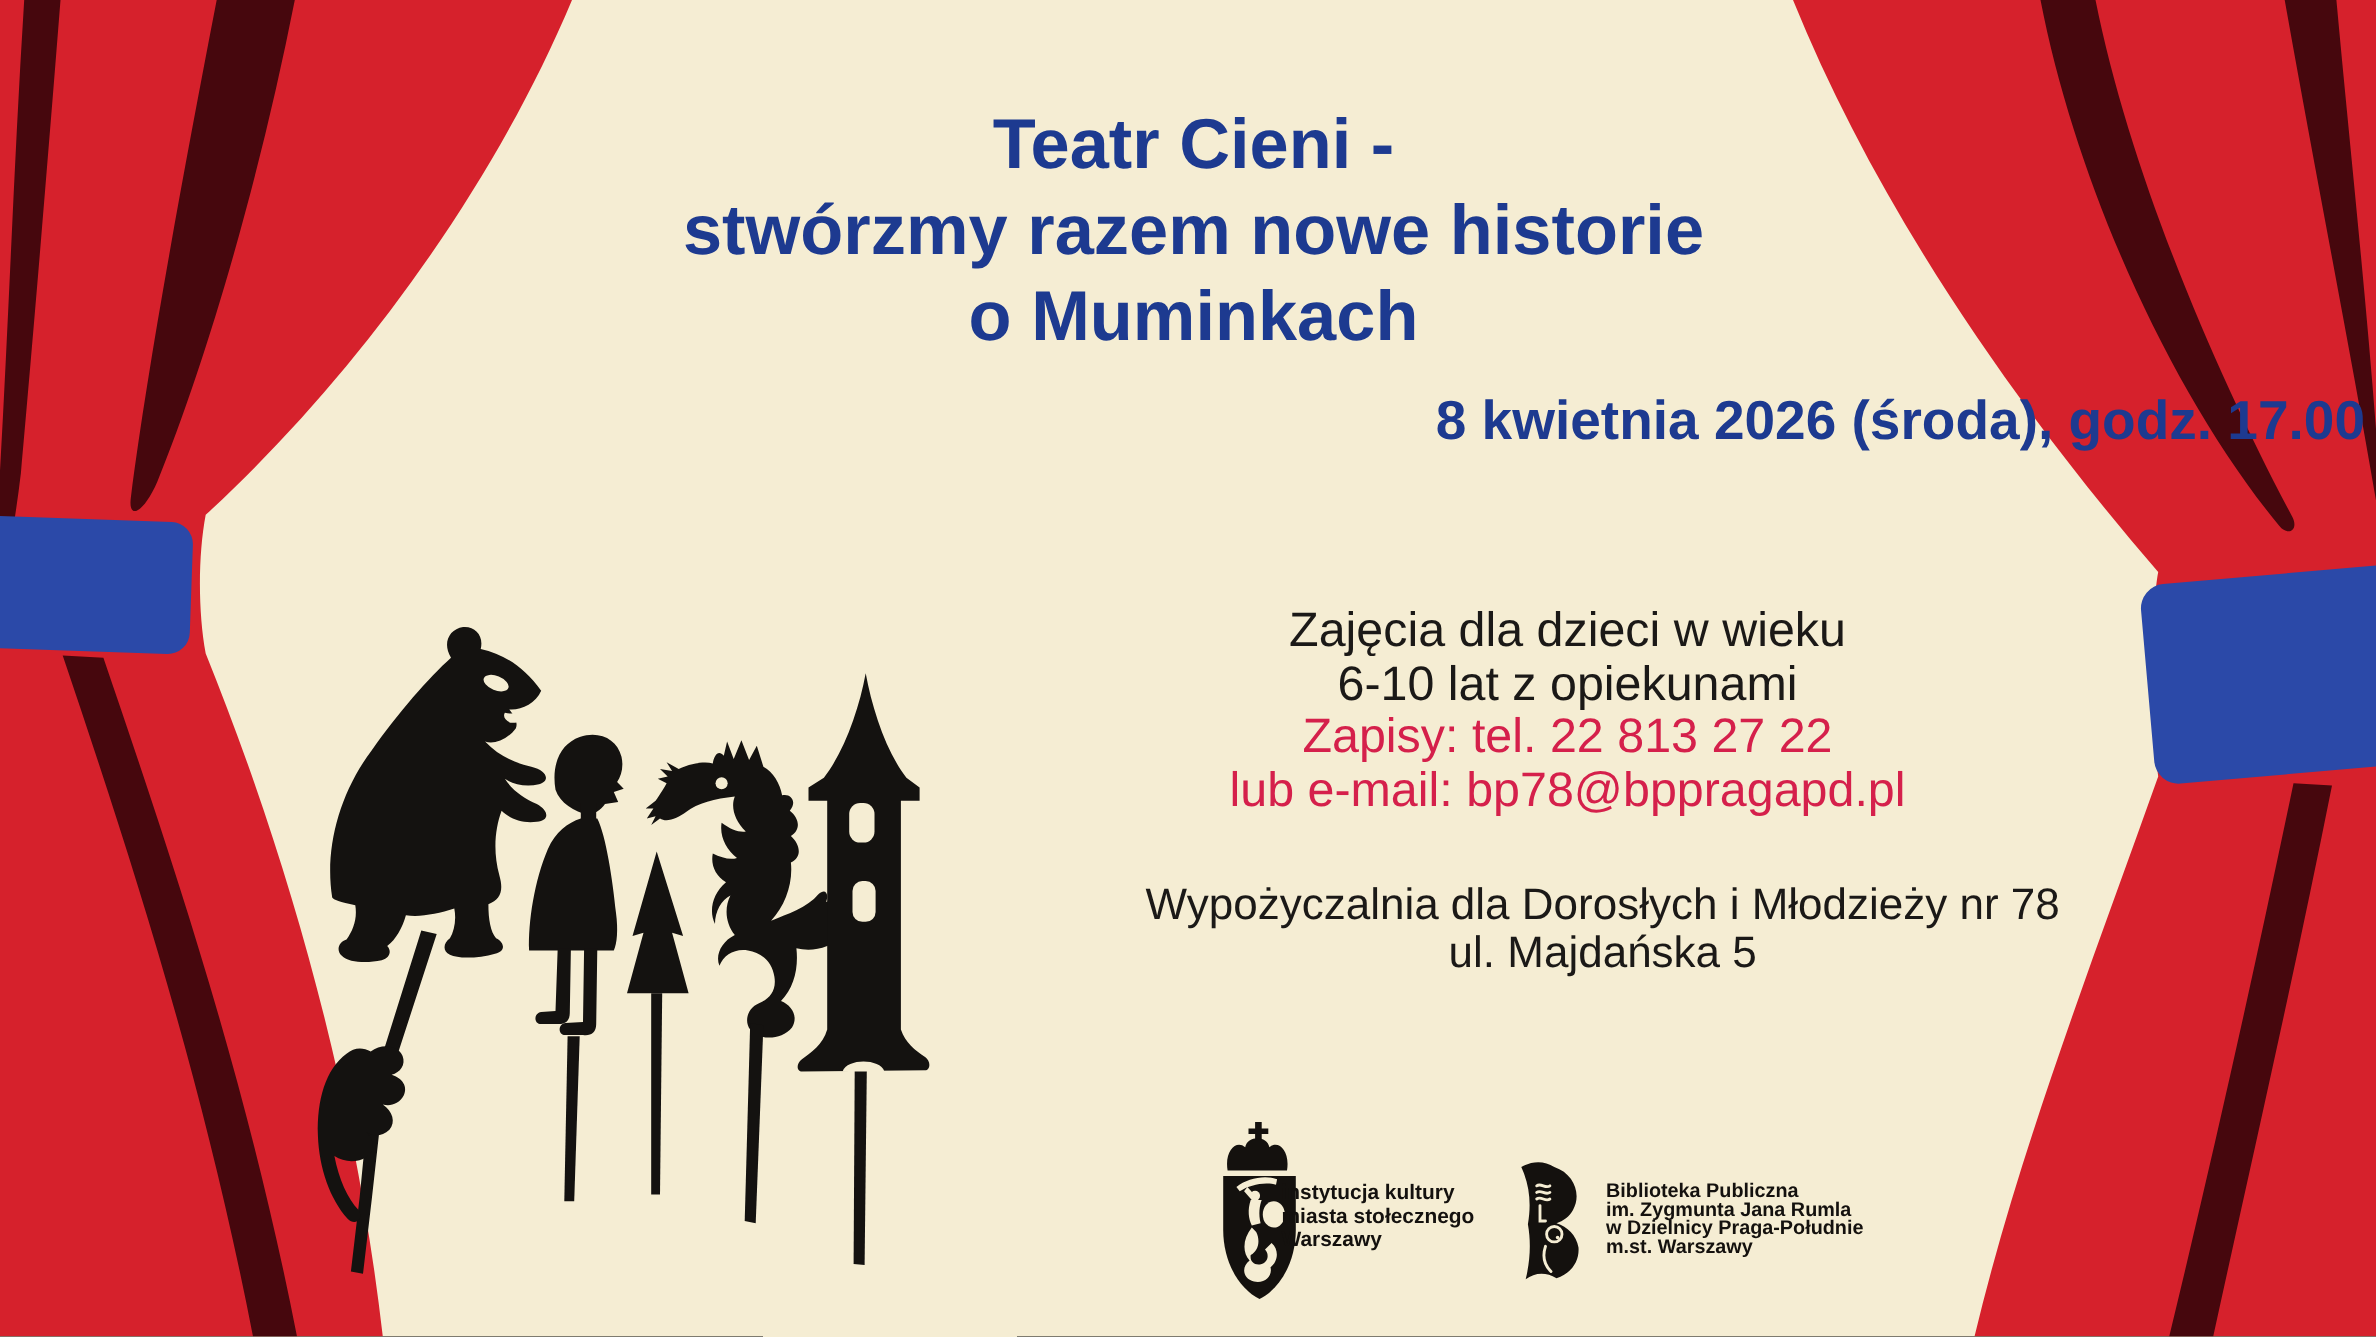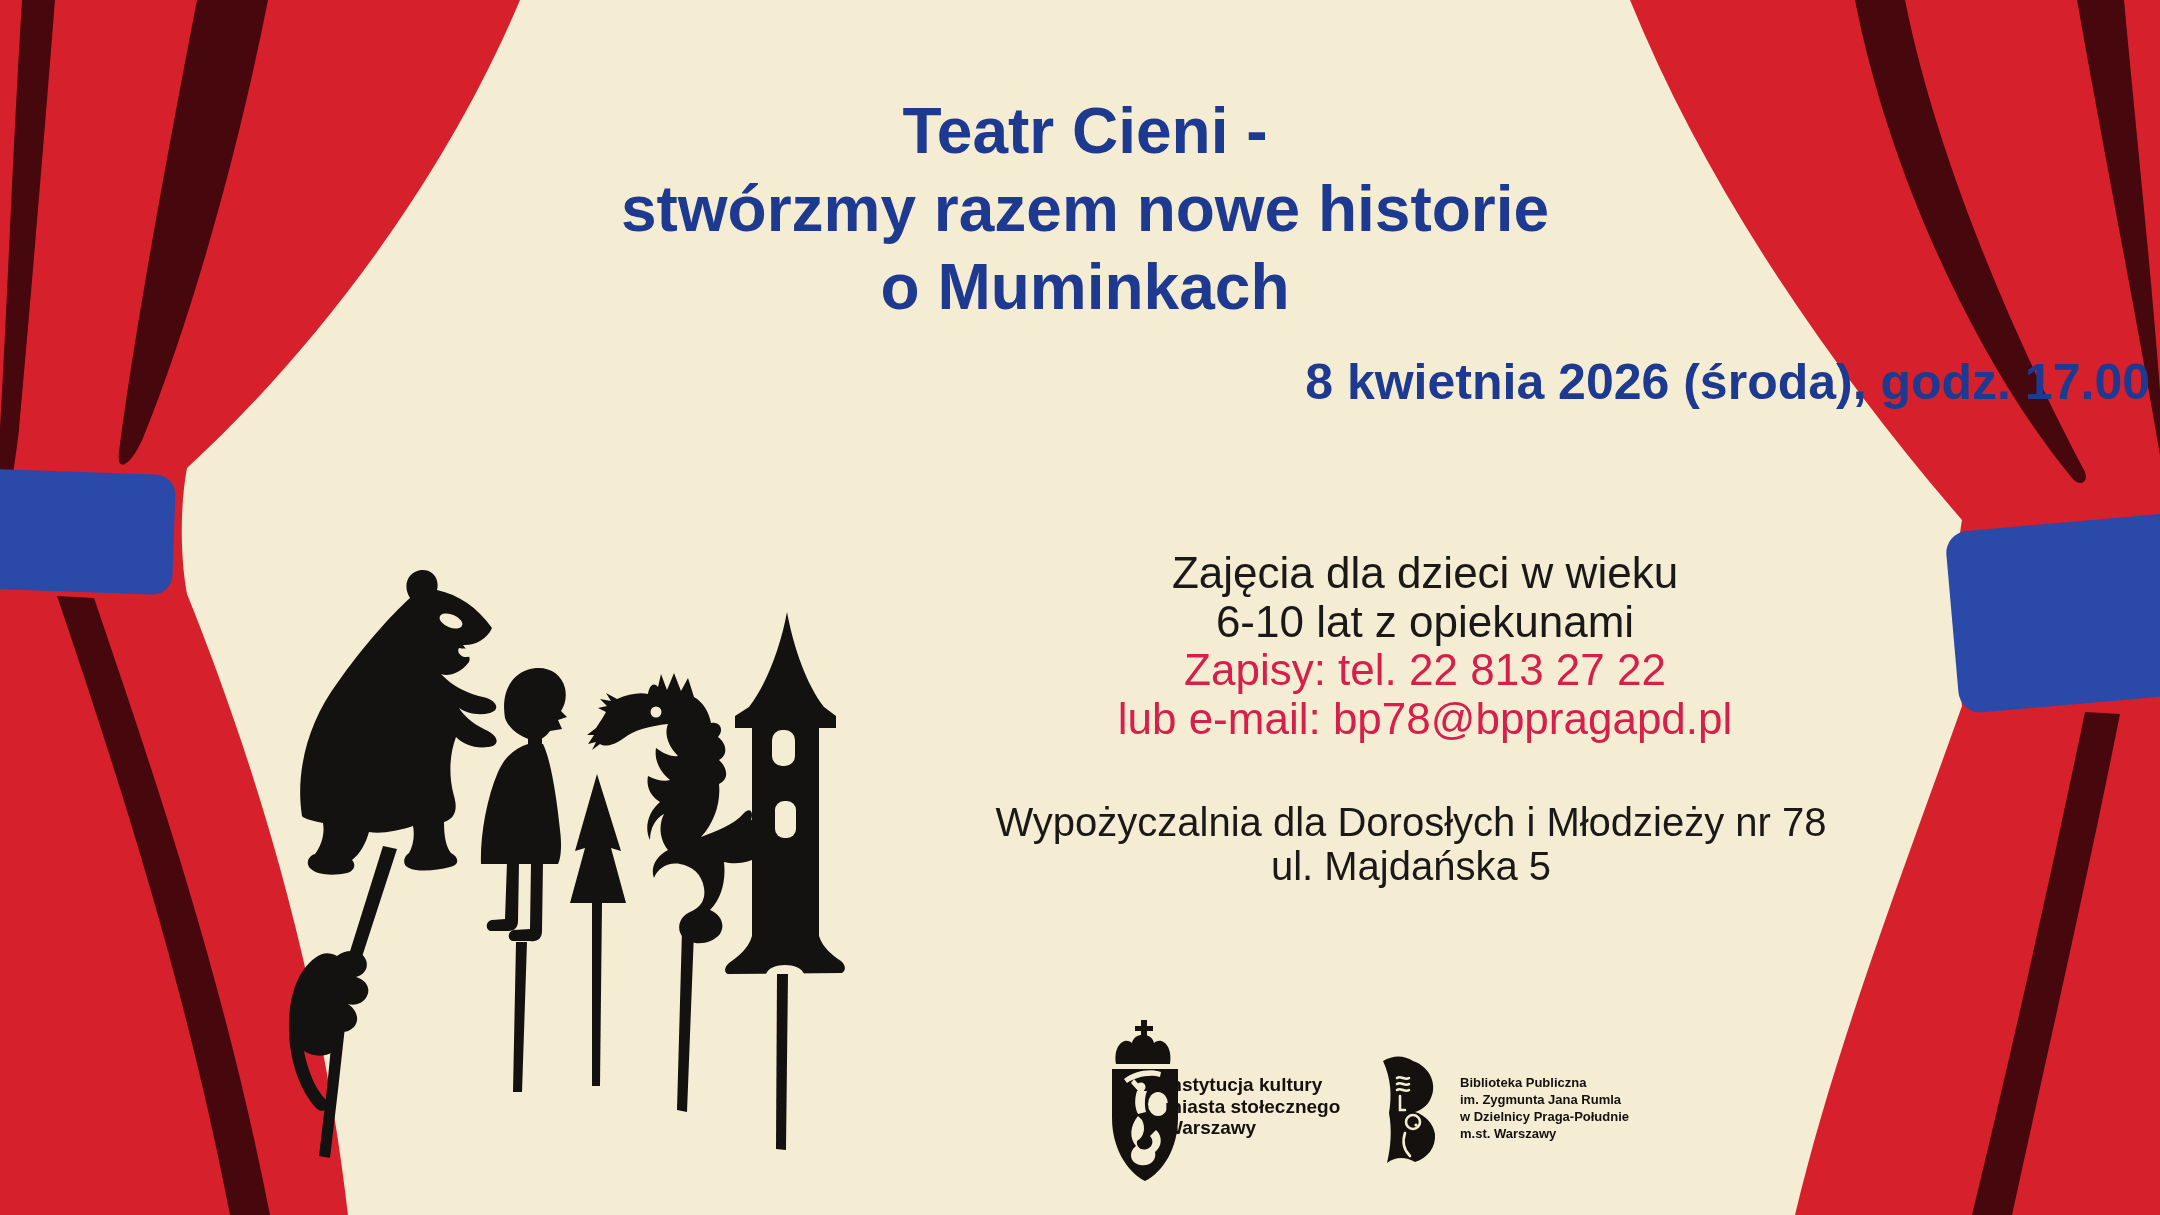--- a/index.html
+++ b/index.html
@@ -26,33 +26,33 @@
     font-size:50px;line-height:56px;font-weight:700;
   }
   .info-block{
     position:absolute;left:990px;top:549px;width:850px;
     text-align:center;
     font-size:44px;line-height:48.5px;font-weight:500;
     color:#1b1917;
   }
   .info-block .accent{color:#d5204b;}
   .venue-block{
-    position:absolute;left:976px;top:800px;width:850px;
+    position:absolute;left:1022px;top:800px;width:850px;
     text-align:center;
     font-size:40px;line-height:44px;font-weight:500;
     color:#1b1917;
   }
   .city-logo-text{
     position:absolute;left:1155px;top:1074px;width:300px;
     font-size:19px;line-height:21.5px;font-weight:600;color:#14110e;
     text-align:left;
   }
   .library-logo-text{
     position:absolute;left:1450px;top:1074px;width:340px;
-    font-size:13px;line-height:17px;font-weight:600;color:#14110e;
+    font-size:18px;line-height:17px;font-weight:600;color:#14110e;
     text-align:left;
   }
 </style>
 </head>
 <body>
 
 <div class="poster">
 
   <svg class="artwork" viewBox="0 0 2160 1215" width="2160" height="1215">
 

